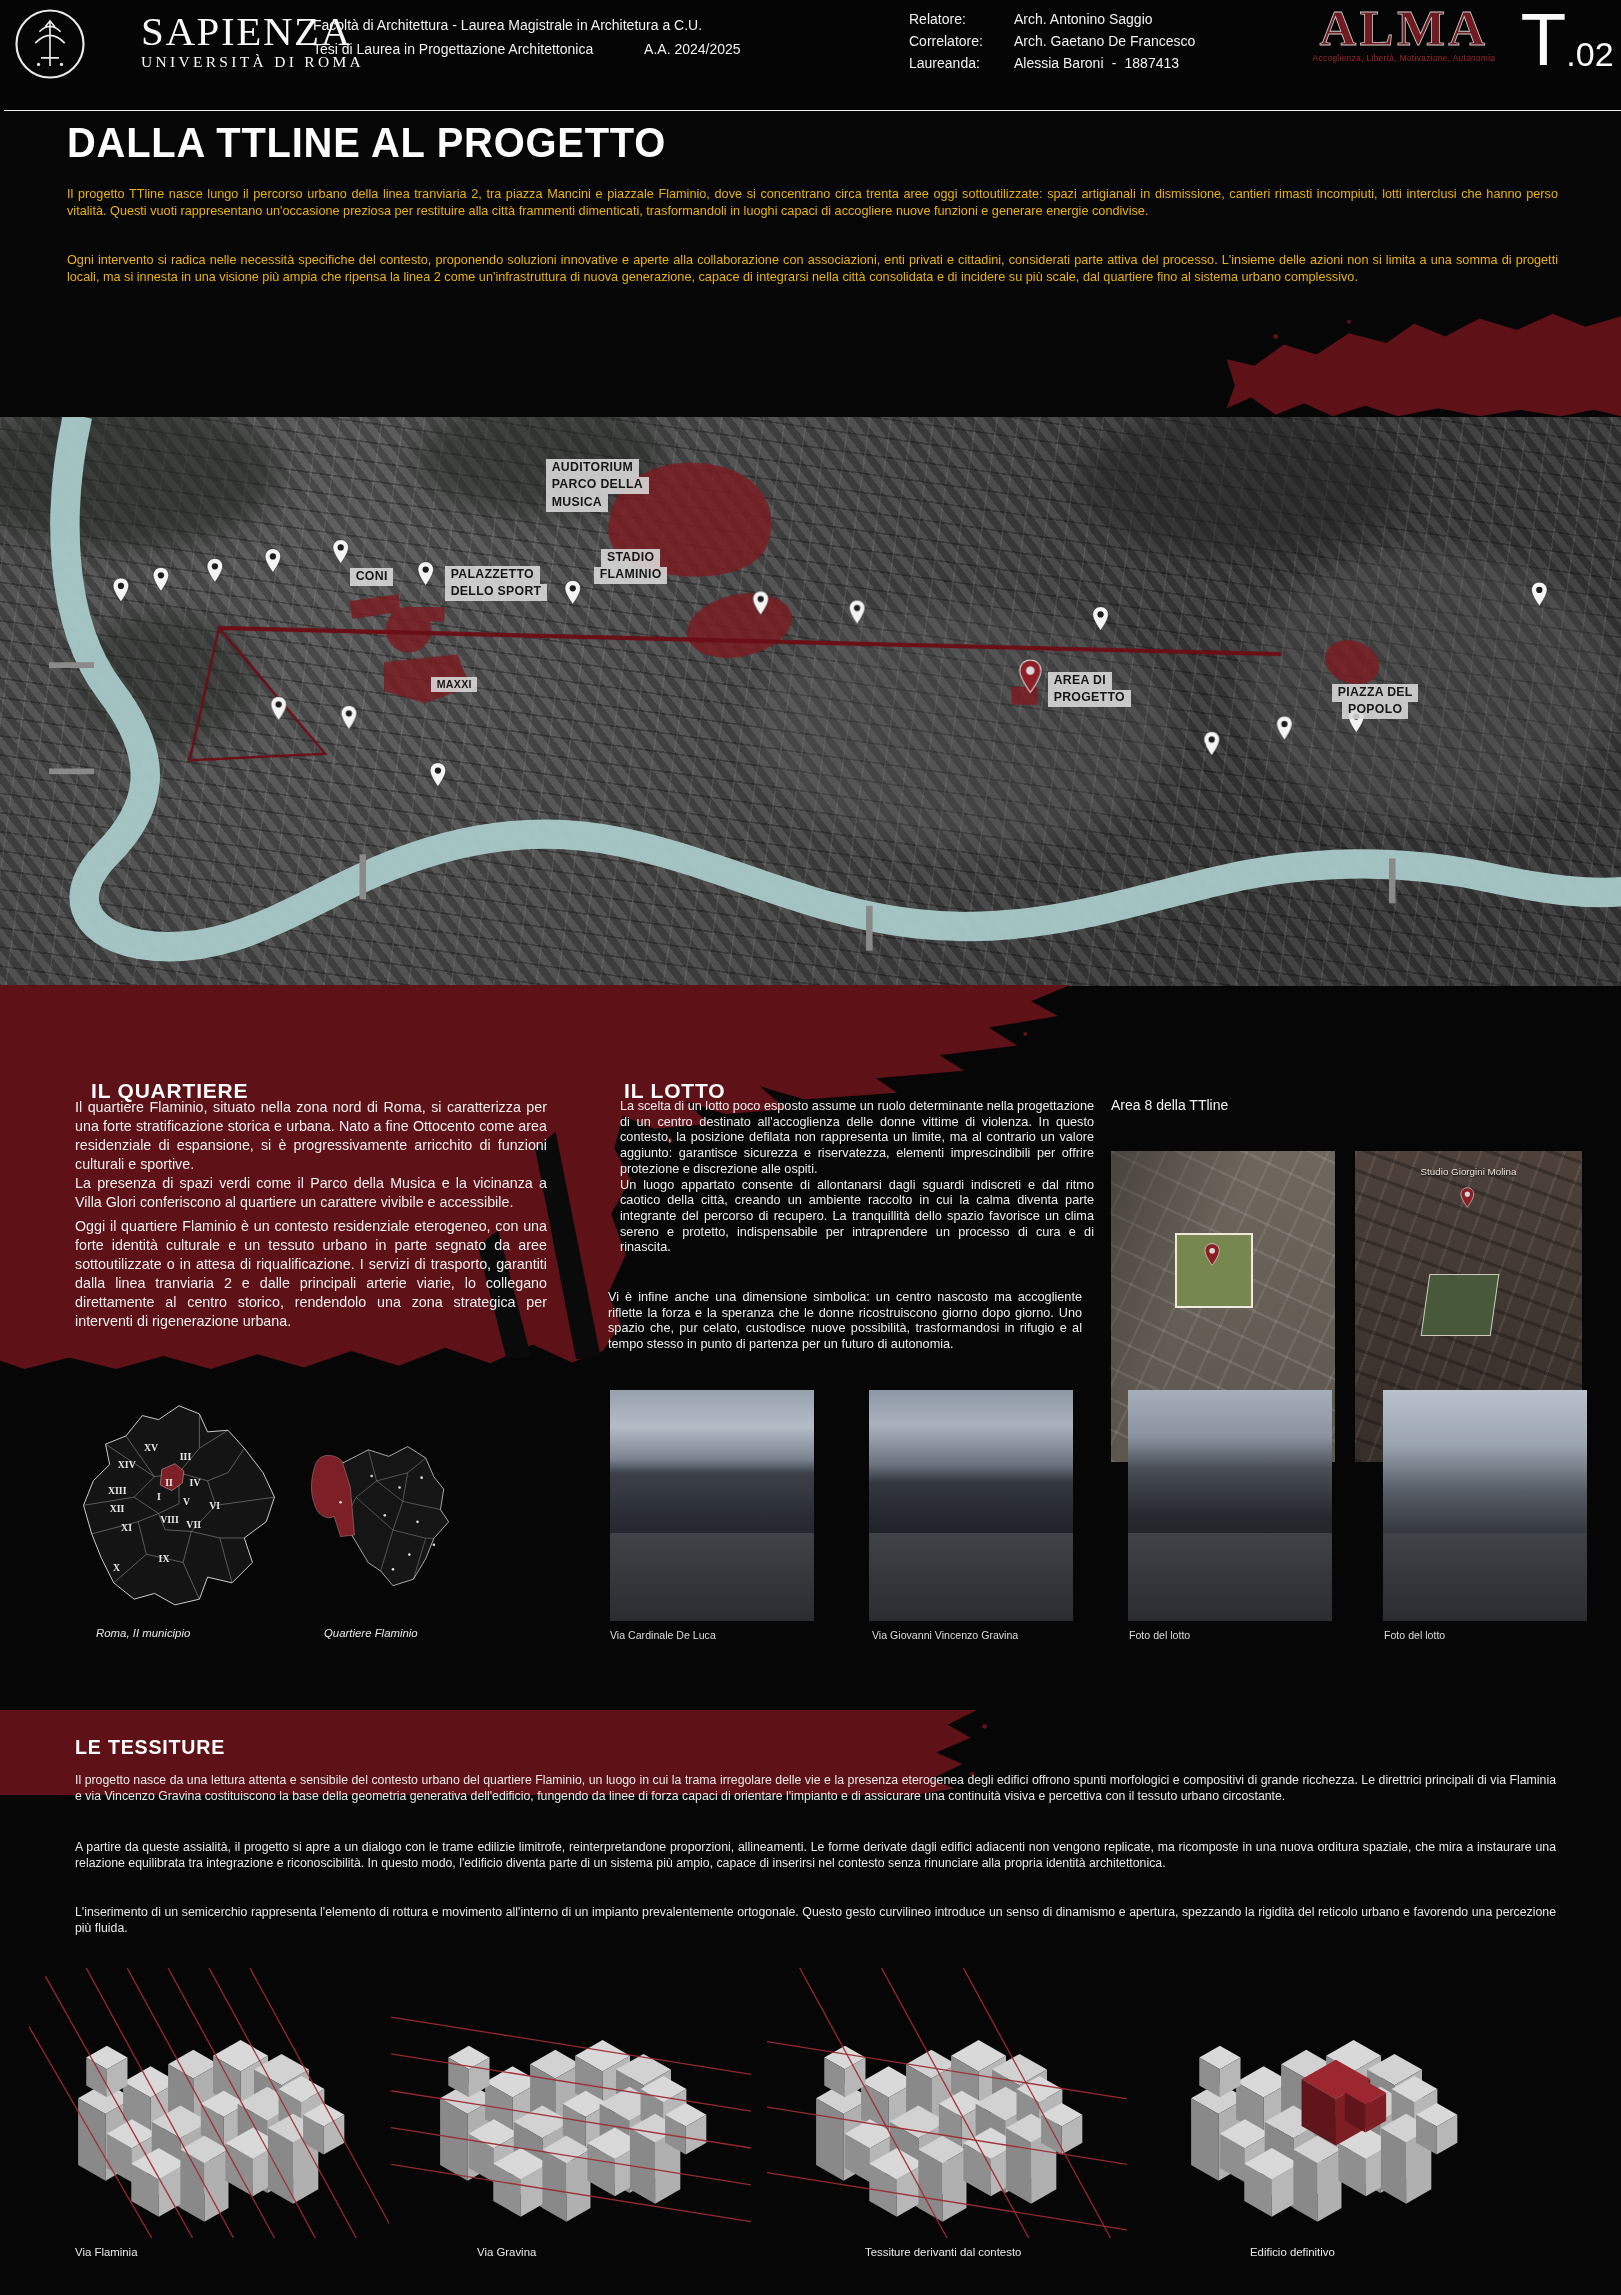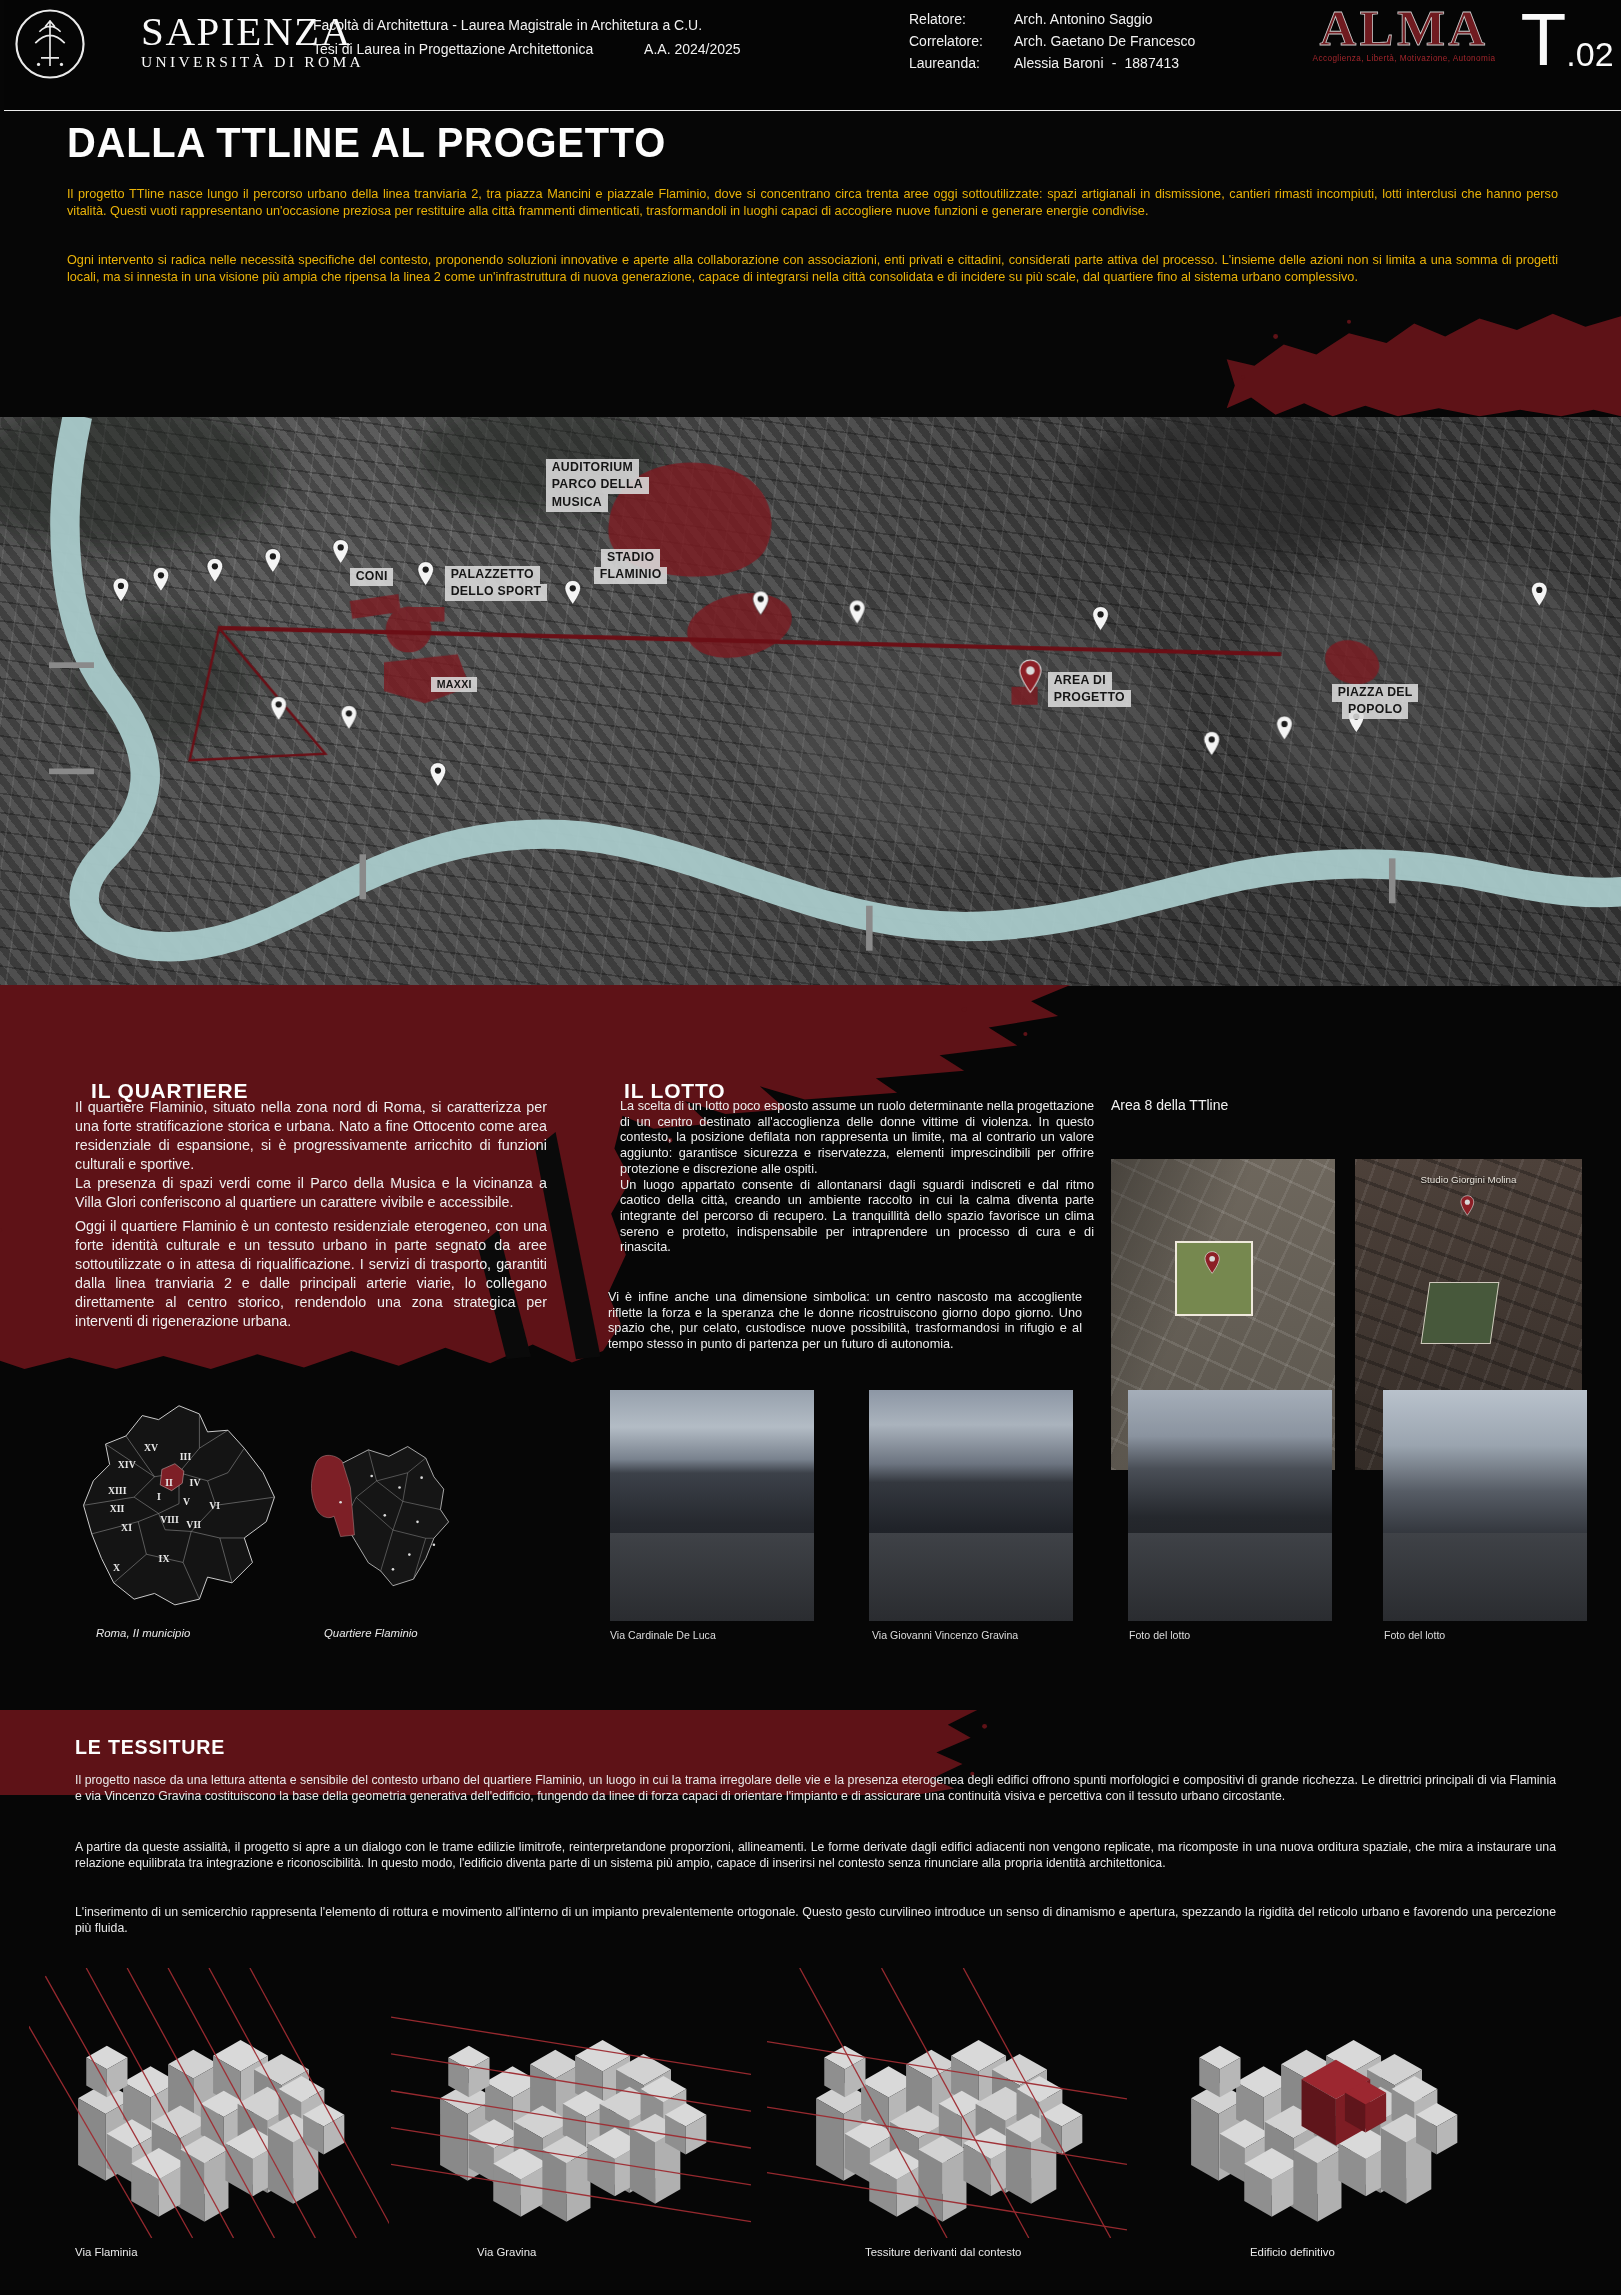--- a/index.html
+++ b/index.html
@@ -53,21 +53,21 @@
 
   
   .band{position:absolute;left:0;top:985px;width:1621px;height:719px;}
   .band h2{position:absolute;margin:16px;font-size:21px;font-weight:800;letter-spacing:0.8px;color:#fdfdfd;z-index:4;}
   .band .col{position:absolute;z-index:4;margin:0;text-align:justify;white-space:pre-line;color:#eeeeee;}
   .q1{left:75px;top:113px;width:472px;font-size:14.3px;line-height:19px;}
   .q2{left:75px;top:232px;width:472px;font-size:14.3px;line-height:19px;}
   .l1{left:620px;top:114px;width:474px;font-size:12.7px;line-height:15.7px;}
   .l2{left:608px;top:305px;width:474px;font-size:12.7px;line-height:15.7px;}
   .area8-h{position:absolute;left:1111px;top:112px;font-size:14px;color:#f2f2f2;z-index:4;}
-  .aerial{position:absolute;top:174px;height:311px;z-index:4;overflow:hidden;}
+  .aerial{position:absolute;top:166px;height:311px;z-index:4;overflow:hidden;}
   .aerial.a1{left:1111px;width:224px;background:
       linear-gradient(115deg, rgba(0,0,0,.35), rgba(0,0,0,0) 40%),
       repeating-linear-gradient(25deg, rgba(255,255,255,.10) 0 2.5px, transparent 2.5px 28px),
       repeating-linear-gradient(115deg, rgba(255,255,255,.08) 0 2.5px, transparent 2.5px 24.5px),
       linear-gradient(#6e675d,#5b564e);}
   .aerial.a2{left:1355px;width:227px;background:
       repeating-linear-gradient(20deg, rgba(0,0,0,.25) 0 3.3px, transparent 3.3px 21px),
       repeating-linear-gradient(110deg, rgba(255,255,255,.07) 0 2.5px, transparent 2.5px 19.6px),
       linear-gradient(#4d413a,#352d28);}
   .lot-green{position:absolute;left:64px;top:82px;width:78px;height:75px;background:#76884f;border:2.5px solid #efe9dc;}

